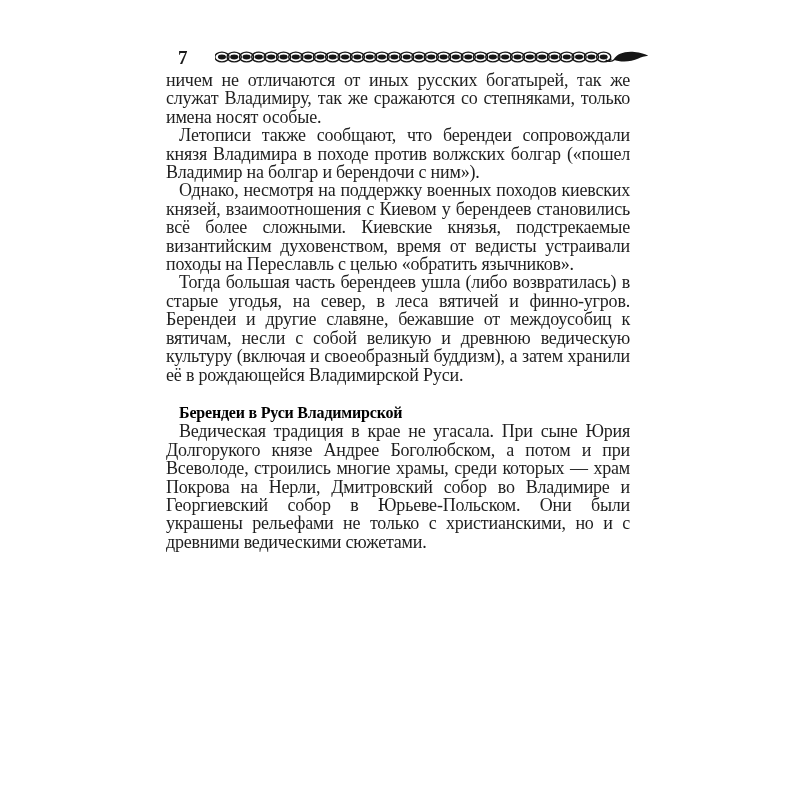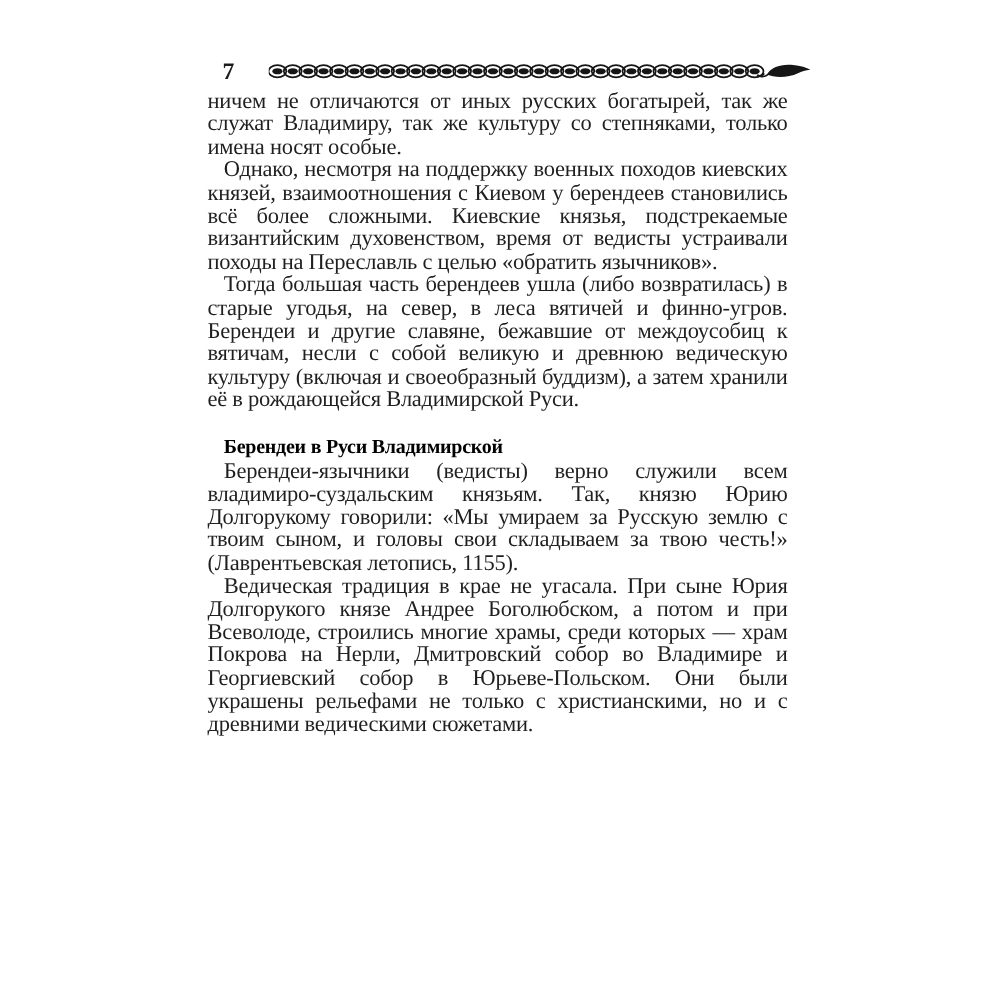--- a/index.html
+++ b/index.html
@@ -147,21 +147,21 @@
         <ellipse cx="368.0" cy="8" rx="4.1" ry="2.5" fill="#161616"></ellipse>
         <ellipse cx="380.5" cy="8" rx="4.1" ry="2.5" fill="#161616"></ellipse>
         <ellipse cx="392.9" cy="8" rx="4.1" ry="2.5" fill="#161616"></ellipse>
         <path id="leaf-tip" d="M403 10.5 C406 5 414 2 424 3 C430 3.6 435 5 438 6.8 C434 7.2 431 8.2 428 9.6 C420 13.4 409 13.6 403 10.5 Z" fill="#161616"></path>
       <path d="M404 10.5 C401 13 397 13 395 11 C396.6 12 399 11.8 400.4 10.2" fill="none" stroke="#161616" stroke-width="1.3" stroke-linecap="round"></path>
     </svg>
   </header>
 
   <main class="text-column" id="text-column">
 
-  <p class="no-indent">ничем не отличаются от иных русских богатырей, так же служат Владимиру, так же культуру со степняками, только имена носят особые.</p>
+  <p class="no-indent">ничем не отличаются от иных русских богатырей, так же служат Владимиру, так же сражаются со степняками, только имена носят особые.</p>
+      <p class="indent">Летописи также сообщают, что берендеи сопровождали князя Владимира в походе против волжских болгар («пошел Владимир на болгар и берендочи с ним»).</p>
       <p class="indent">Однако, несмотря на поддержку военных походов киевских князей, взаимоотношения с Киевом у берендеев становились всё более сложными. Киевские князья, подстрекаемые византийским духовенством, время от ведисты устраивали походы на Переславль с целью «обратить язычников».</p>
       <p class="indent">Тогда большая часть берендеев ушла (либо возвратилась) в старые угодья, на север, в леса вятичей и финно-угров. Берендеи и другие славяне, бежавшие от междоусобиц к вятичам, несли с собой великую и древнюю ведическую культуру (включая и своеобразный буддизм), а затем хранили её в рождающейся Владимирской Руси.</p>
       <h2 class="section-heading">Берендеи в Руси Владимирской</h2>
-      <p class="indent">Берендеи-язычники (ведисты) верно служили всем владимиро-суздальским князьям. Так, князю Юрию Долгорукому говорили: «Мы умираем за Русскую землю с твоим сыном, и головы свои складываем за твою честь!» (Лаврентьевская летопись, 1155).</p>
       <p class="indent">Ведическая традиция в крае не угасала. При сыне Юрия Долгорукого князе Андрее Боголюбском, а потом и при Всеволоде, строились многие храмы, среди которых — храм Покрова на Нерли, Дмитровский собор во Владимире и Георгиевский собор в Юрьеве-Польском. Они были украшены рельефами не только с христианскими, но и с древними ведическими сюжетами.</p>
     </main>
 
 </div>
 
 </body></html>

